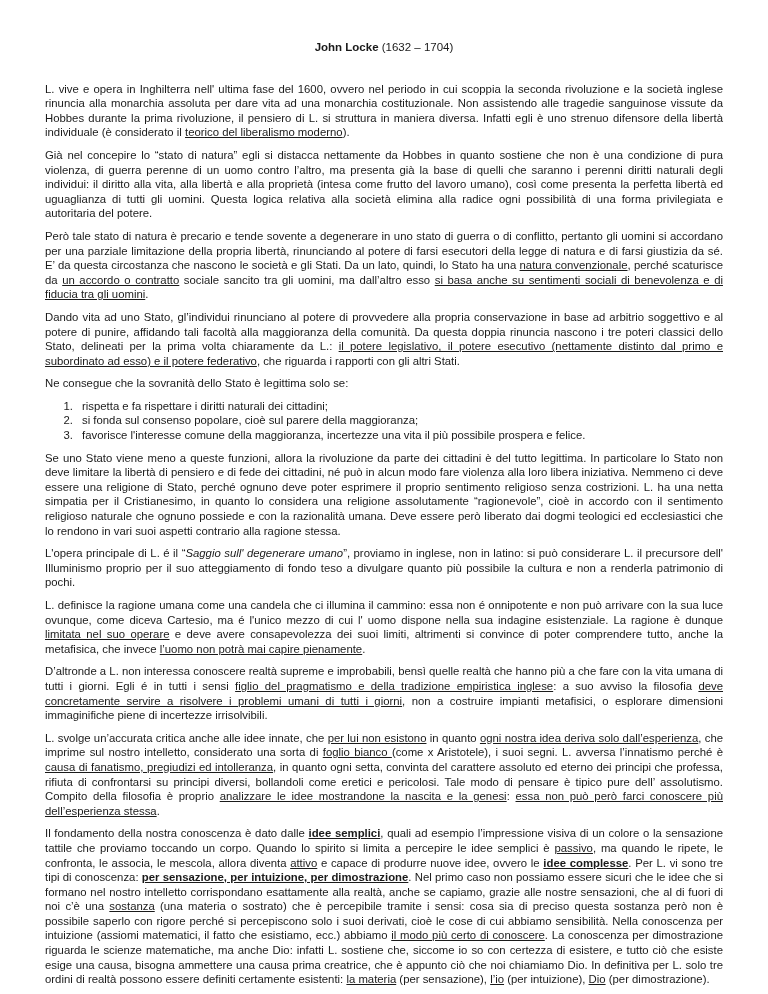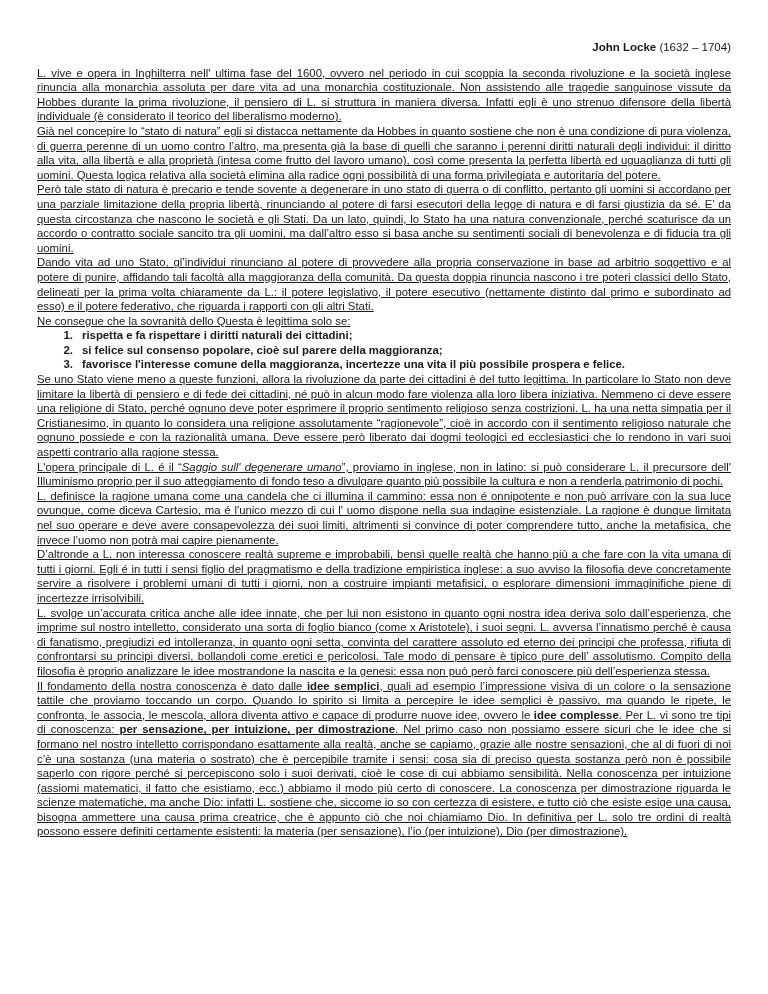--- a/index.html
+++ b/index.html
@@ -7,58 +7,56 @@
   .page {
     position: absolute;
     left: 37px; top: 40px;
     width: 694px;
     font-family: "Liberation Sans", sans-serif;
     font-size: 11.35px;
     line-height: 14.6px;
     color: #1a1a1a;
   }
   .title {
-    text-align: right;
+    text-align: center;
     font-size: 11.5px;
-    margin-bottom: 11px;
+    margin-bottom: 27px;
   }
   .title b { font-weight: bold; }
   p {
-    margin: 0;
+    margin: 8px;
     text-align: justify;
     text-align-last: left;
-    text-decoration: underline;
   }
   u { text-decoration: underline; text-underline-offset: 1px; }
   ol {
     margin: 0;
     padding-left: 39px;
-    font-weight: bold;
   }
   ol li { padding-left: 6px; }
   .ub { font-weight: bold; text-decoration: underline; }
 </style>
 </head>
 <body>
 
 <div class="page">
   <div class="title">
     <b>John Locke</b>
     <span>(1632 – 1704)</span>
   </div>
   <div id="paras-before">
       <p><span>L. vive e opera in Inghilterra nell' ultima fase del 1600, ovvero nel periodo in cui scoppia la seconda rivoluzione e la società inglese rinuncia alla monarchia assoluta per dare vita ad una monarchia costituzionale. Non assistendo alle tragedie sanguinose vissute da Hobbes durante la prima rivoluzione, il pensiero di L. si struttura in maniera diversa. Infatti egli è uno strenuo difensore della libertà individuale (è considerato il </span><u>teorico del liberalismo moderno</u><span>).</span></p>
       <p><span>Già nel concepire lo “stato di natura” egli si distacca nettamente da Hobbes in quanto sostiene che non è una condizione di pura violenza, di guerra perenne di un uomo contro l’altro, ma presenta già la base di quelli che saranno i perenni diritti naturali degli individui: il diritto alla vita, alla libertà e alla proprietà (intesa come frutto del lavoro umano), così come presenta la perfetta libertà ed uguaglianza di tutti gli uomini. Questa logica relativa alla società elimina alla radice ogni possibilità di una forma privilegiata e autoritaria del potere.</span></p>
       <p><span>Però tale stato di natura è precario e tende sovente a degenerare in uno stato di guerra o di conflitto,  pertanto gli uomini si accordano per una parziale limitazione della propria libertà, rinunciando al potere di farsi esecutori della legge di natura e di farsi giustizia da sé. E’ da questa circostanza che nascono le società e gli Stati. Da un lato, quindi, lo Stato ha una </span><u>natura convenzionale</u><span>, perché scaturisce da </span><u>un accordo o contratto</u><span> sociale sancito tra gli uomini, ma dall’altro esso </span><u>si basa anche su sentimenti sociali di benevolenza e di fiducia tra gli uomini</u><span>.</span></p>
       <p><span>Dando vita ad uno Stato, gl’individui rinunciano al potere di provvedere alla propria conservazione in base ad arbitrio soggettivo e al potere di punire, affidando tali facoltà alla maggioranza della comunità. Da questa doppia rinuncia nascono i tre poteri classici dello Stato, delineati per la prima volta chiaramente da L.: </span><u>il potere legislativo, il potere esecutivo (nettamente distinto dal primo e subordinato ad esso) e il potere federativo</u><span>, che riguarda i rapporti con gli altri Stati.</span></p>
-      <p><span>Ne consegue che la sovranità dello Questa è legittima solo se:</span></p>
+      <p><span>Ne consegue che la sovranità dello Stato è legittima solo se:</span></p>
     </div>
   <ol id="list">
       <li>rispetta e fa rispettare i diritti naturali dei cittadini;</li>
-      <li>si felice sul consenso popolare, cioè sul parere della maggioranza;</li>
+      <li>si fonda sul consenso popolare, cioè sul parere della maggioranza;</li>
       <li>favorisce l'interesse comune della maggioranza, incertezze una vita il più possibile prospera e felice.</li>
     </ol>
   <div id="paras-after">
       <p><span>Se uno Stato viene meno a queste funzioni,  allora la rivoluzione da parte dei cittadini è del tutto legittima. In particolare lo Stato non deve limitare la libertà di pensiero e di fede dei cittadini, né può in alcun modo fare violenza alla loro libera iniziativa. Nemmeno ci deve essere una religione di Stato, perché ognuno deve poter esprimere il proprio sentimento religioso senza costrizioni. L. ha una netta simpatia per il Cristianesimo, in quanto lo considera una religione assolutamente “ragionevole”, cioè in accordo con il sentimento religioso naturale che ognuno possiede e con la razionalità umana. Deve essere però liberato dai dogmi teologici ed ecclesiastici che lo rendono in vari suoi aspetti contrario alla ragione stessa.</span></p>
       <p><span>L'opera principale di L. é il “</span><i>Saggio sull' degenerare umano</i><span>”, proviamo in inglese, non in latino: si può considerare L. il precursore dell' Illuminismo proprio per il suo atteggiamento di fondo teso a divulgare quanto più possibile la cultura e non a renderla patrimonio di pochi.</span></p>
       <p><span>L. definisce la ragione umana come una candela che ci illumina il cammino: essa non é onnipotente e non può arrivare con la sua luce ovunque, come diceva Cartesio, ma é l'unico mezzo di cui l' uomo dispone nella sua indagine esistenziale. La ragione è dunque </span><u>limitata nel suo operare</u><span> e deve avere consapevolezza dei suoi limiti, altrimenti si convince di poter comprendere tutto, anche la metafisica, che invece </span><u>l’uomo non potrà mai capire pienamente</u><span>.</span></p>
       <p><span>D’altronde a L. non interessa conoscere realtà supreme e improbabili, bensì quelle realtà che hanno più a che fare con la vita umana di tutti i giorni. Egli é in tutti i sensi </span><u>figlio del pragmatismo e della tradizione empiristica inglese</u><span>: a suo avviso la filosofia </span><u>deve concretamente servire a risolvere i problemi umani di tutti i giorni</u><span>, non a costruire impianti metafisici, o esplorare dimensioni immaginifiche piene di incertezze irrisolvibili.</span></p>
       <p><span>L. svolge un’accurata critica anche alle idee innate, che </span><u>per lui non esistono</u><span> in quanto </span><u>ogni nostra idea deriva solo dall’esperienza</u><span>, che imprime sul nostro intelletto, considerato una sorta di </span><u>foglio bianco </u><span>(come x Aristotele), i suoi segni. L. avversa l’innatismo perché è </span><u>causa di fanatismo, pregiudizi ed intolleranza</u><span>, in quanto ogni setta, convinta del carattere assoluto ed eterno dei principi che professa,  rifiuta di confrontarsi su principi diversi, bollandoli come eretici e pericolosi. Tale modo di pensare è tipico pure dell’ assolutismo. Compito della filosofia è proprio </span><u>analizzare le idee mostrandone la nascita e la genesi</u><span>: </span><u>essa non può però farci conoscere più dell’esperienza stessa</u><span>.</span></p>
       <p><span>Il fondamento della nostra conoscenza è dato dalle </span><span class="ub">idee semplici</span><span>,  quali ad esempio l’impressione visiva di un colore o la sensazione tattile che proviamo toccando un corpo. Quando lo spirito si limita a percepire le idee semplici è </span><u>passivo</u><span>, ma quando le ripete,  le confronta,  le associa,  le mescola, allora diventa </span><u>attivo</u><span> e capace di produrre nuove idee, ovvero le </span><span class="ub">idee complesse</span><span>. Per L. vi sono tre tipi di conoscenza: </span><span class="ub">per sensazione, per intuizione, per dimostrazione</span><span>. Nel primo caso non possiamo essere sicuri che le idee che si formano nel nostro intelletto corrispondano esattamente alla realtà, anche se capiamo, grazie alle nostre sensazioni, che al di fuori di noi c’è una </span><u>sostanza</u><span> (una materia o sostrato) che è percepibile tramite i sensi: cosa sia di preciso questa sostanza però non è possibile saperlo con rigore perché si percepiscono solo i suoi derivati, cioè le cose di cui abbiamo sensibilità. Nella conoscenza per intuizione (assiomi matematici, il fatto che esistiamo, ecc.)  abbiamo </span><u>il modo più certo di conoscere</u><span>. La conoscenza per dimostrazione riguarda le scienze matematiche, ma anche Dio: infatti L. sostiene che, siccome io so con certezza di esistere, e tutto ciò che esiste esige una causa, bisogna ammettere una causa prima creatrice, che è appunto ciò che noi chiamiamo Dio. In definitiva per L. solo tre ordini di realtà possono essere definiti certamente esistenti:  </span><u>la materia</u><span> (per sensazione), </span><u>l’io</u><span> (per intuizione), </span><u>Dio</u><span> (per dimostrazione).</span></p>
     </div>

